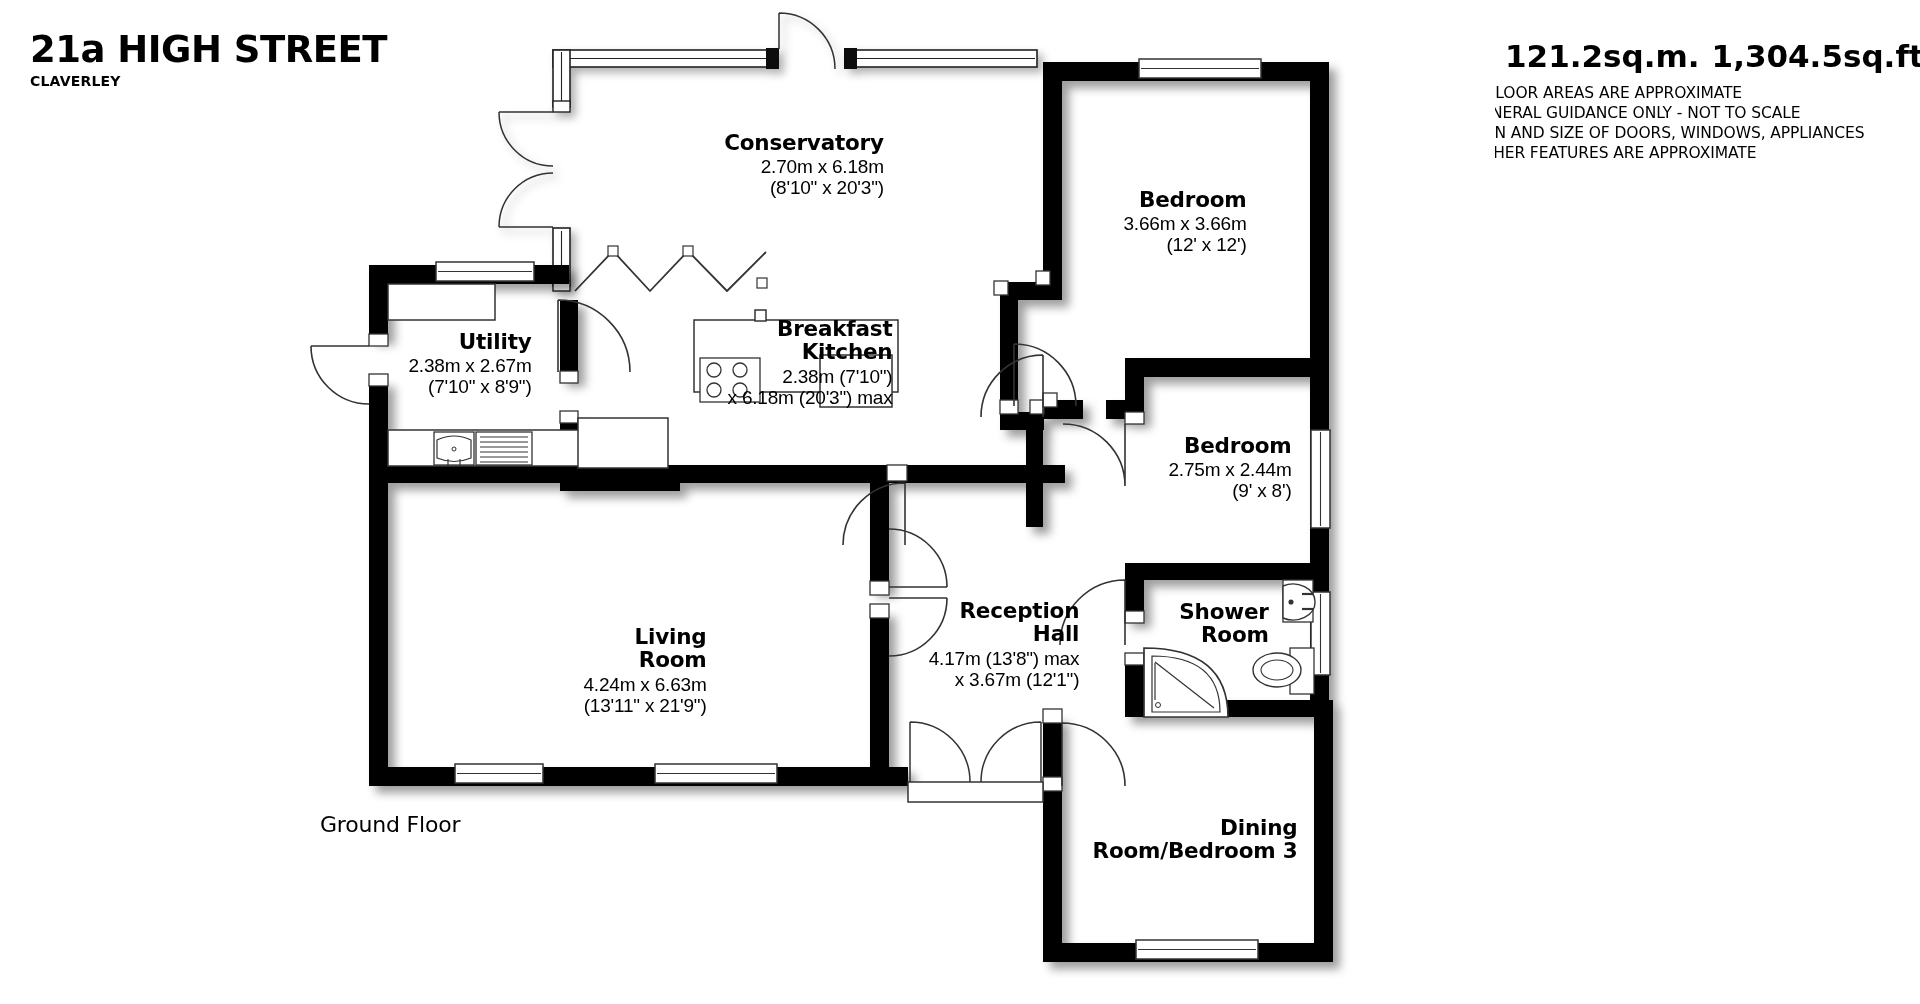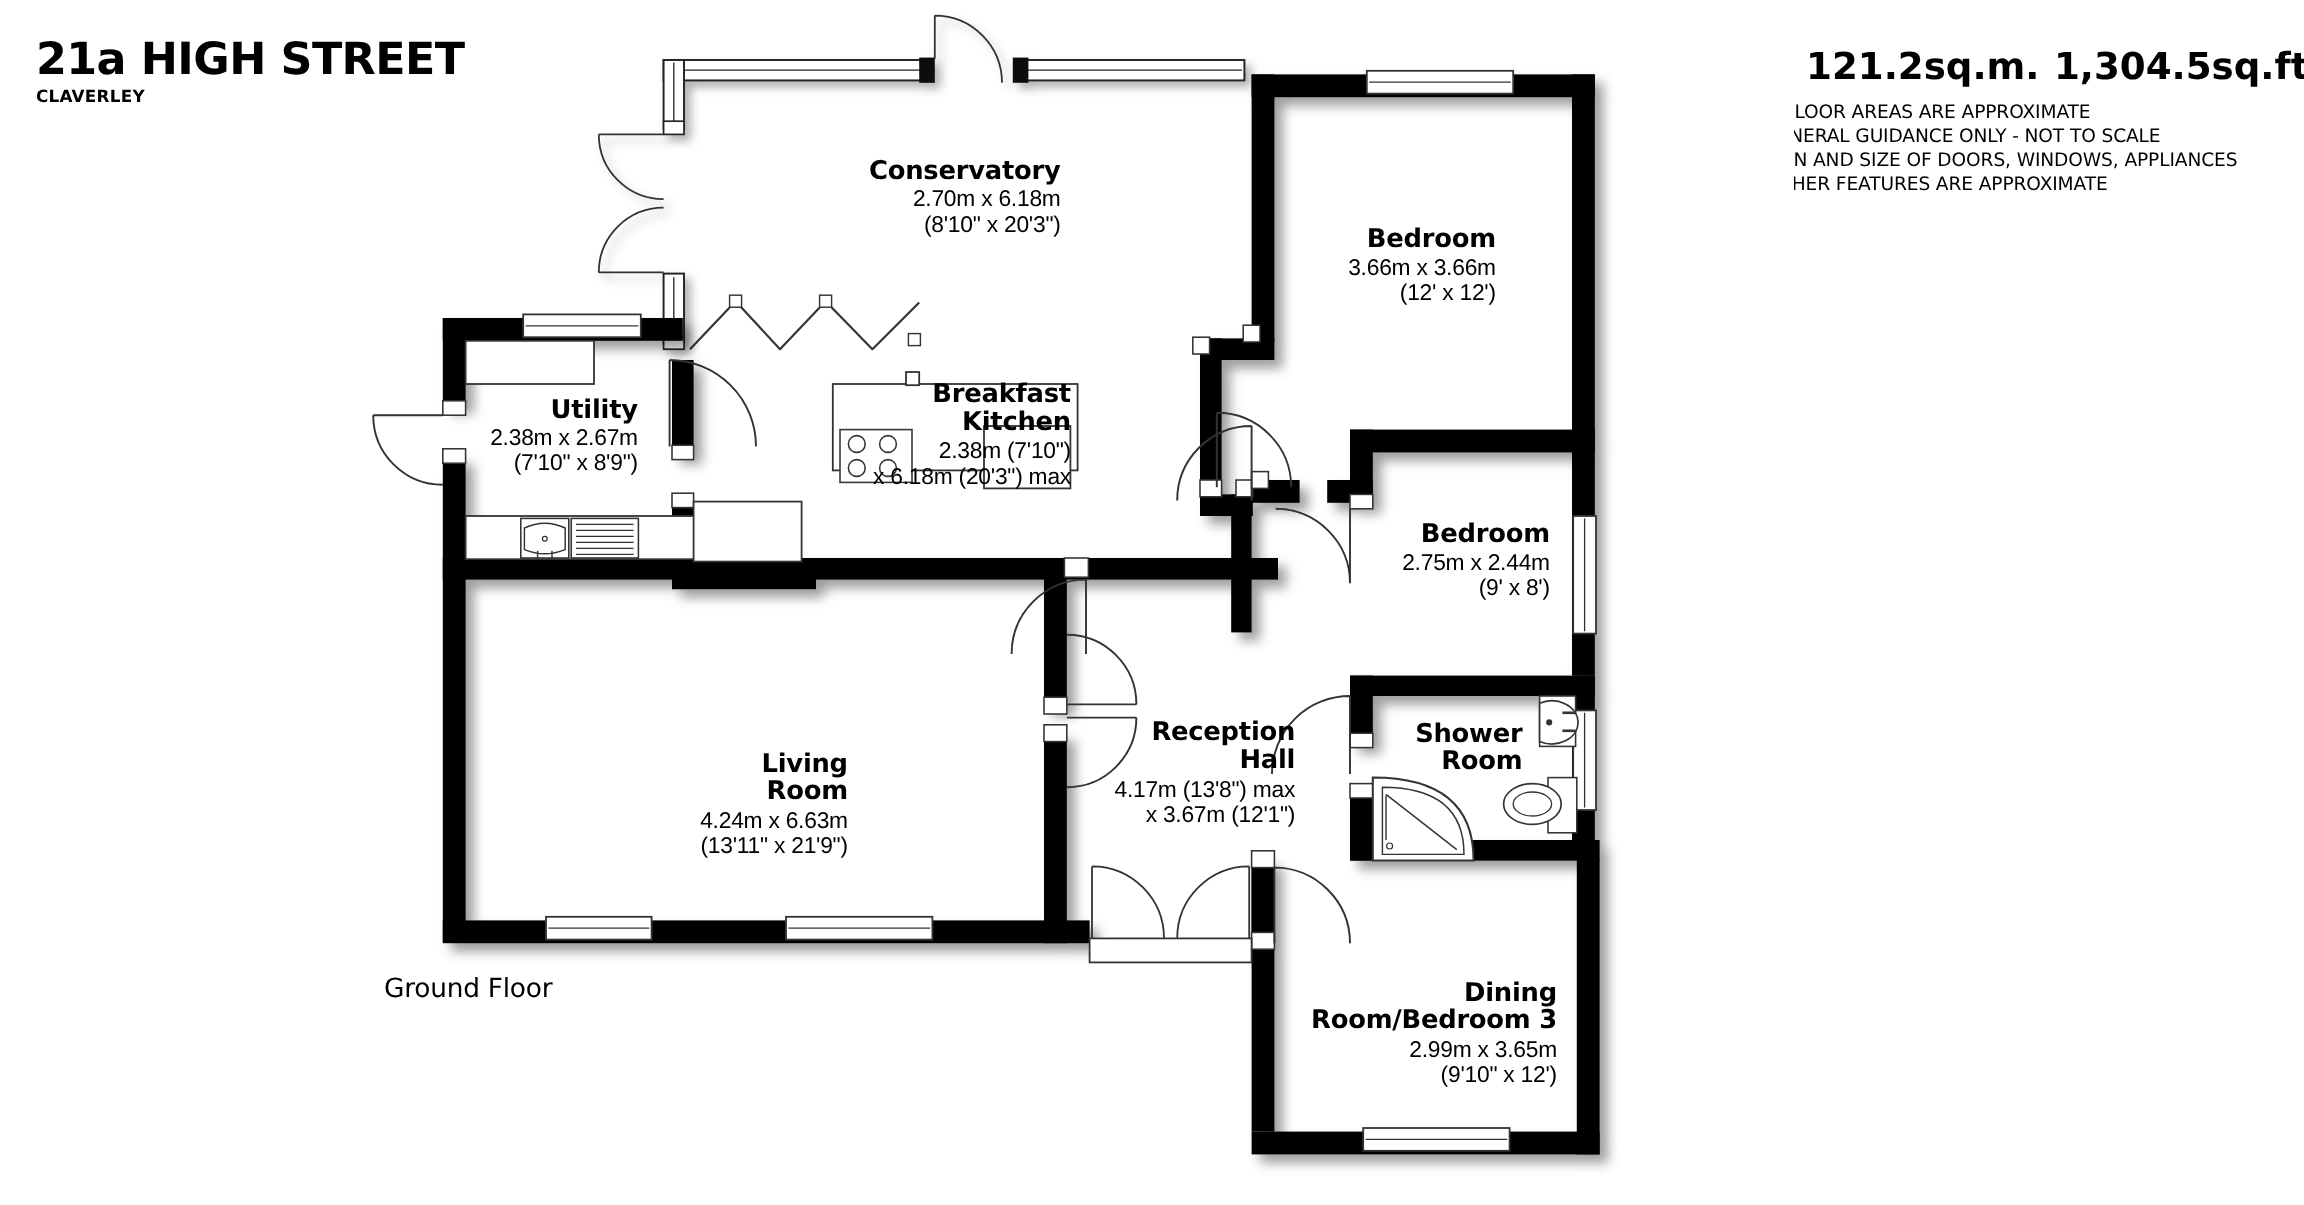--- a/index.html
+++ b/index.html
@@ -464,19 +464,15 @@
     <div>Shower</div>
     <div>Room</div>
   </div>
 </div>
 
 <div class="room-label" style="left:1195px; top:793px;margin-top:24px;">
   <div class="room-name two-line">
     <div>Dining</div>
     <div>Room/Bedroom 3</div>
   </div>
-  <div class="room-dims">
-    <div>2.99m x 3.65m</div>
-    <div>(9'10" x 12')</div>
-  </div>
 </div>
 
 <div id="floor-label">Ground Floor</div>
 
 </body></html>

